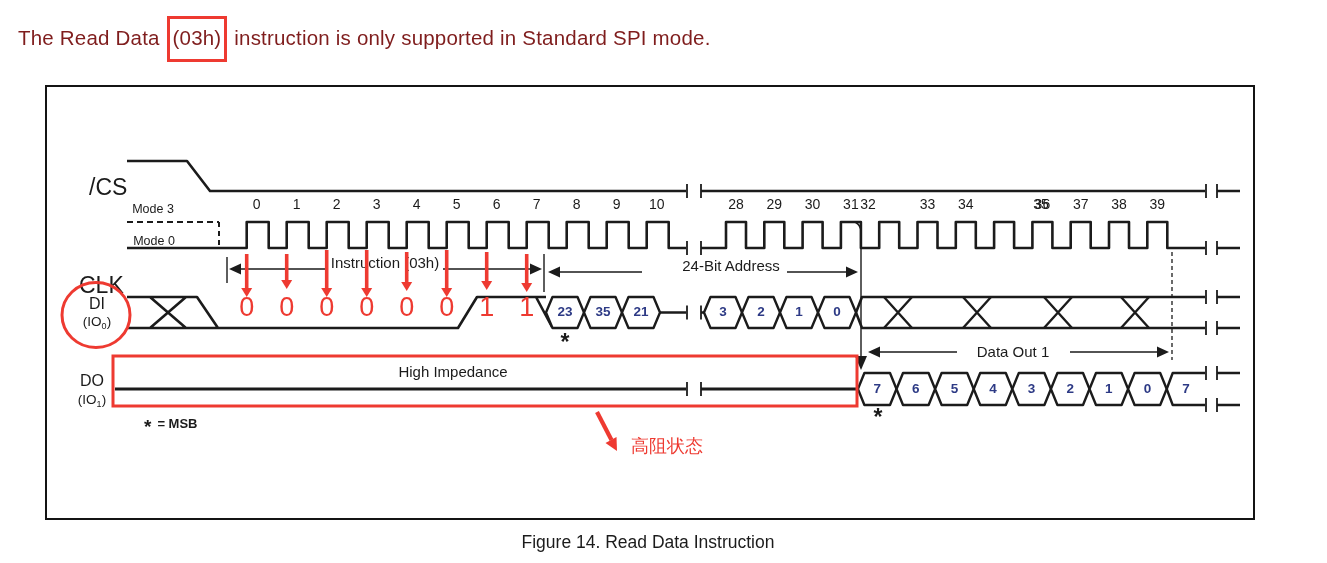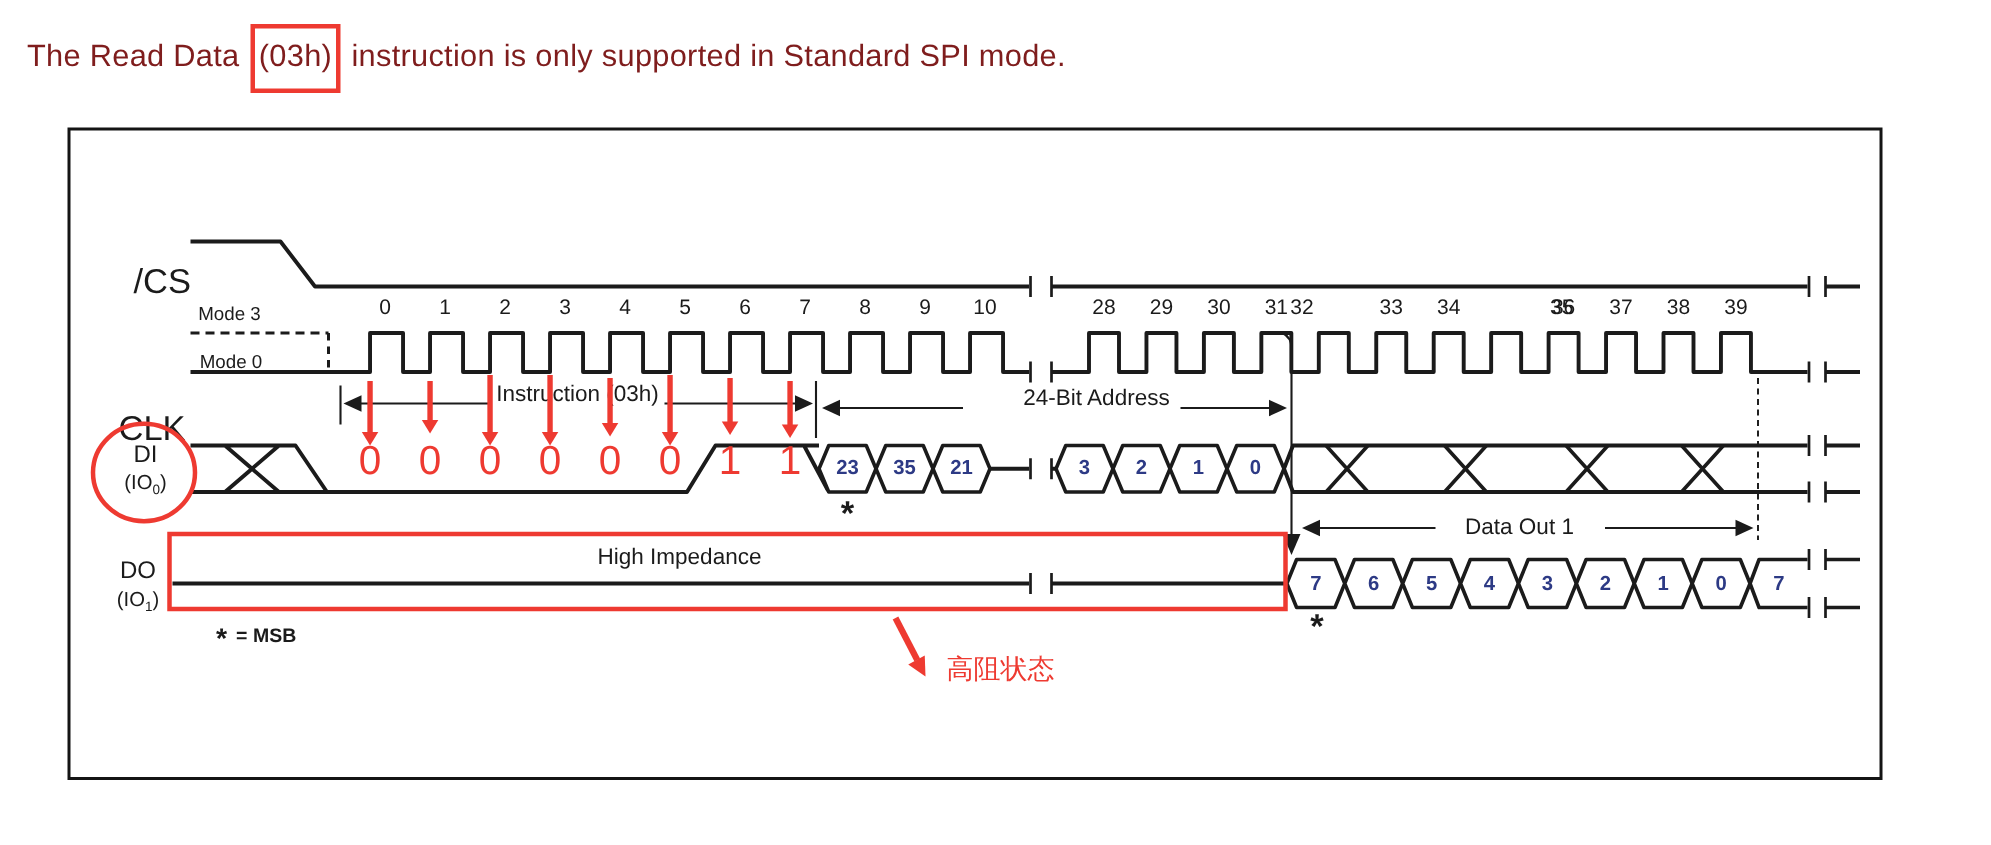--- a/index.html
+++ b/index.html
@@ -122,20 +122,21 @@
   <div class="lbl star ctr" style="left:565px;top:331px;">*</div>
   <div class="lbl star ctr" style="left:878px;top:406px;">*</div>
 
   <div class="lbl msbnote" style="left:144px;top:414px;">
     <span class="s">*</span>
     <span class="t">= MSB</span>
   </div>
 
   <div class="lbl cjk" style="left:631px;top:437px;">高阻状态</div>
 
+  <div class="lbl caption" style="top:534px;">Figure 14. Read Data Instruction</div>
 
   <div id="gen-labels">
       <div class="lbl ctr cnum" style="left: 256.7px; top: 197px;">0</div>
       <div class="lbl ctr cnum" style="left: 296.7px; top: 197px;">1</div>
       <div class="lbl ctr cnum" style="left: 336.7px; top: 197px;">2</div>
       <div class="lbl ctr cnum" style="left: 376.7px; top: 197px;">3</div>
       <div class="lbl ctr cnum" style="left: 416.7px; top: 197px;">4</div>
       <div class="lbl ctr cnum" style="left: 456.7px; top: 197px;">5</div>
       <div class="lbl ctr cnum" style="left: 496.7px; top: 197px;">6</div>
       <div class="lbl ctr cnum" style="left: 536.7px; top: 197px;">7</div>

